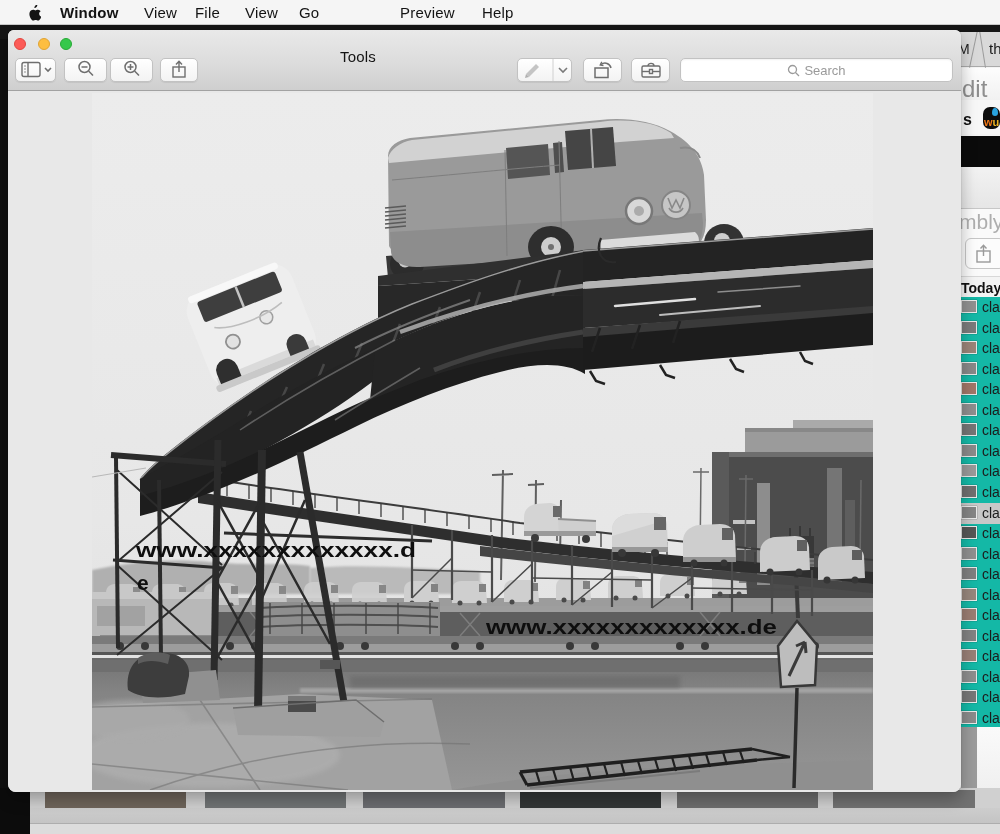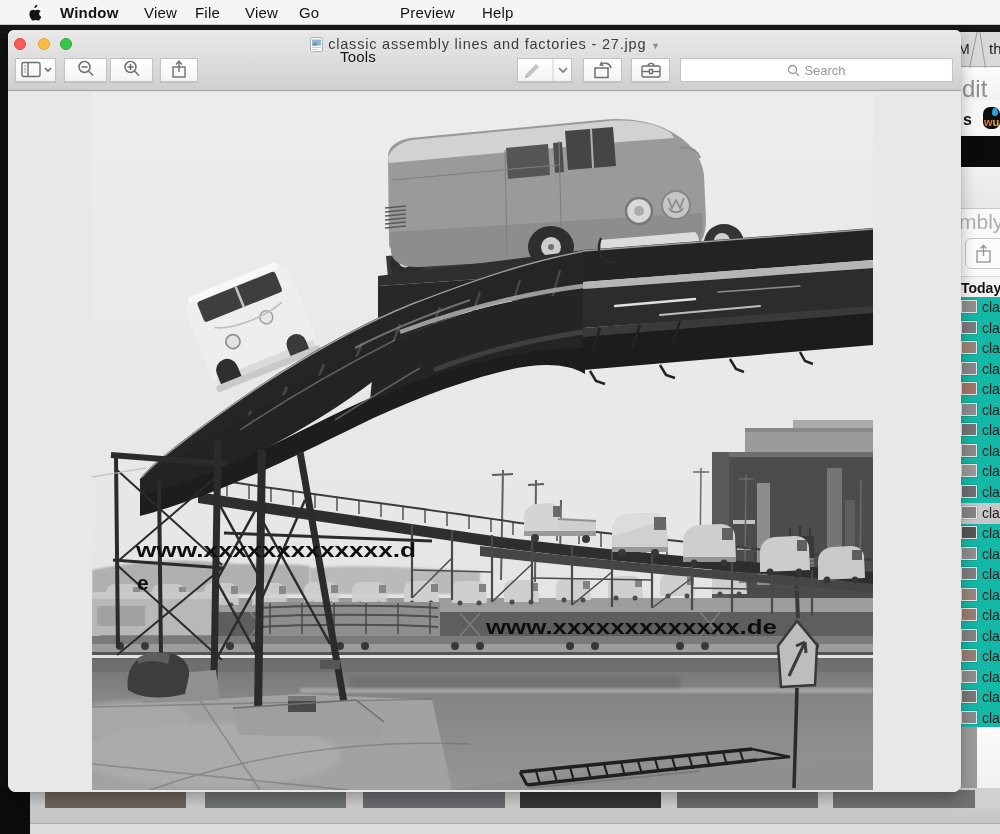--- a/index.html
+++ b/index.html
@@ -33,21 +33,21 @@
     background:linear-gradient(#e9e9e9 0%, #dcdcdc 55%, #cfcfcf 100%);
     border-bottom:1px solid #a2a2a2; border-radius:6px 6px 0 0; }
   .tl { position:absolute; top:8px; width:12px; height:12px; border-radius:50%; }
   #tl-r { left:6px; background:#fc5b57; border:1px solid #e2463f; }
   #tl-y { left:30px; background:#fdbe41; border:1px solid #e0a435; }
   #tl-g { left:52px; background:#35c84a; border:1px solid #27aa35; }
   #wtitle { position:absolute; top:6px; left:1px; width:100%; text-align:center;
     font-size:14.5px; letter-spacing:0.8px; color:#3c3c3c; }
   .tbtn { position:absolute; top:28px; height:24px;
     background:linear-gradient(#ffffff,#f3f3f3);
-    border:1px solid #c2c2c2; border-radius:0;
+    border:1px solid #c2c2c2; border-radius:5px;
     box-shadow:0 1px 1px rgba(0,0,0,0.07); }
   .tbtn svg { display:block; margin:auto; }
   #content { position:absolute; left:0; top:61px; width:953px; height:701px;
     background:#e8e8e8; border-radius:0 0 8px 8px; overflow:hidden; }
   #photo { position:absolute; left:84px; top:2px; width:781px; height:697px; }
 </style>
 </head>
 <body>
   <div id="darkgap"></div>
 
@@ -213,27 +213,20 @@
     <div class="mi" style="left:340px;margin-top:44px;">Tools</div>
     <div class="mi" style="left:400px;">Preview</div>
     <div class="mi" style="left:482px;">Help</div>
   </div>
 
   <div id="win">
     <div id="titlebar">
       <div class="tl" id="tl-r"></div>
       <div class="tl" id="tl-y"></div>
       <div class="tl" id="tl-g"></div>
-      <div id="wtitle"><svg width="13" height="15" viewBox="0 0 13 15" style="vertical-align:-3px; margin-right:5px;">
-          <rect x="0.5" y="0.5" width="12" height="14" rx="1.5" fill="#fdfdfd" stroke="#a8b6c2"></rect>
-          <rect x="2" y="2.5" width="9" height="6" fill="#8fb3d4"></rect>
-          <path d="M2 8.5 L5 5.5 L8 8.5 Z" fill="#5d88ad"></path>
-          <rect x="2" y="10" width="9" height="1" fill="#c0ccd6"></rect>
-          <rect x="2" y="12" width="6" height="1" fill="#c0ccd6"></rect>
-        </svg>classic assembly lines and factories - 27.jpg&nbsp;<span style="color:#8e8e8e; font-size:9px;">▼</span></div>
 
       <div class="tbtn" style="left:7px; width:41px;">
         <svg width="34" height="22" viewBox="0 0 34 22">
           <g fill="none" stroke="#6e6e6e" stroke-width="1.4">
             <rect x="3" y="3.5" width="18" height="14" rx="2"></rect>
             <line x1="9" y1="4" x2="9" y2="17"></line>
             <line x1="5.5" y1="7" x2="6.5" y2="7"></line>
             <line x1="5.5" y1="10" x2="6.5" y2="10"></line>
             <line x1="5.5" y1="13" x2="6.5" y2="13"></line>
             <path d="M26 9 L29 12 L32 9" stroke-width="1.6"></path>

